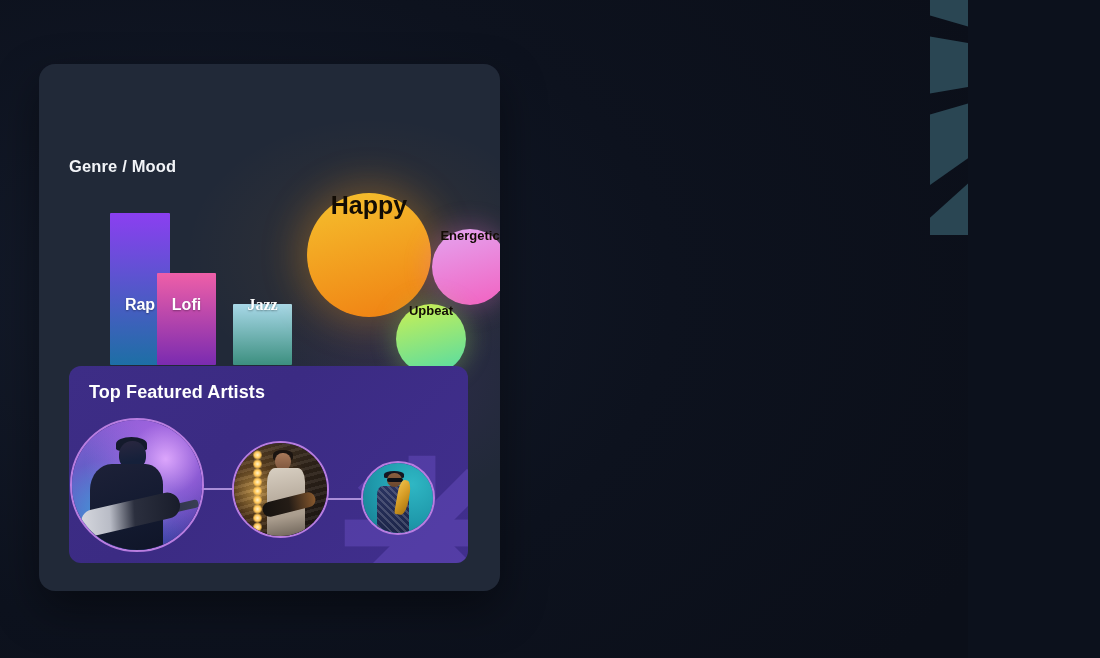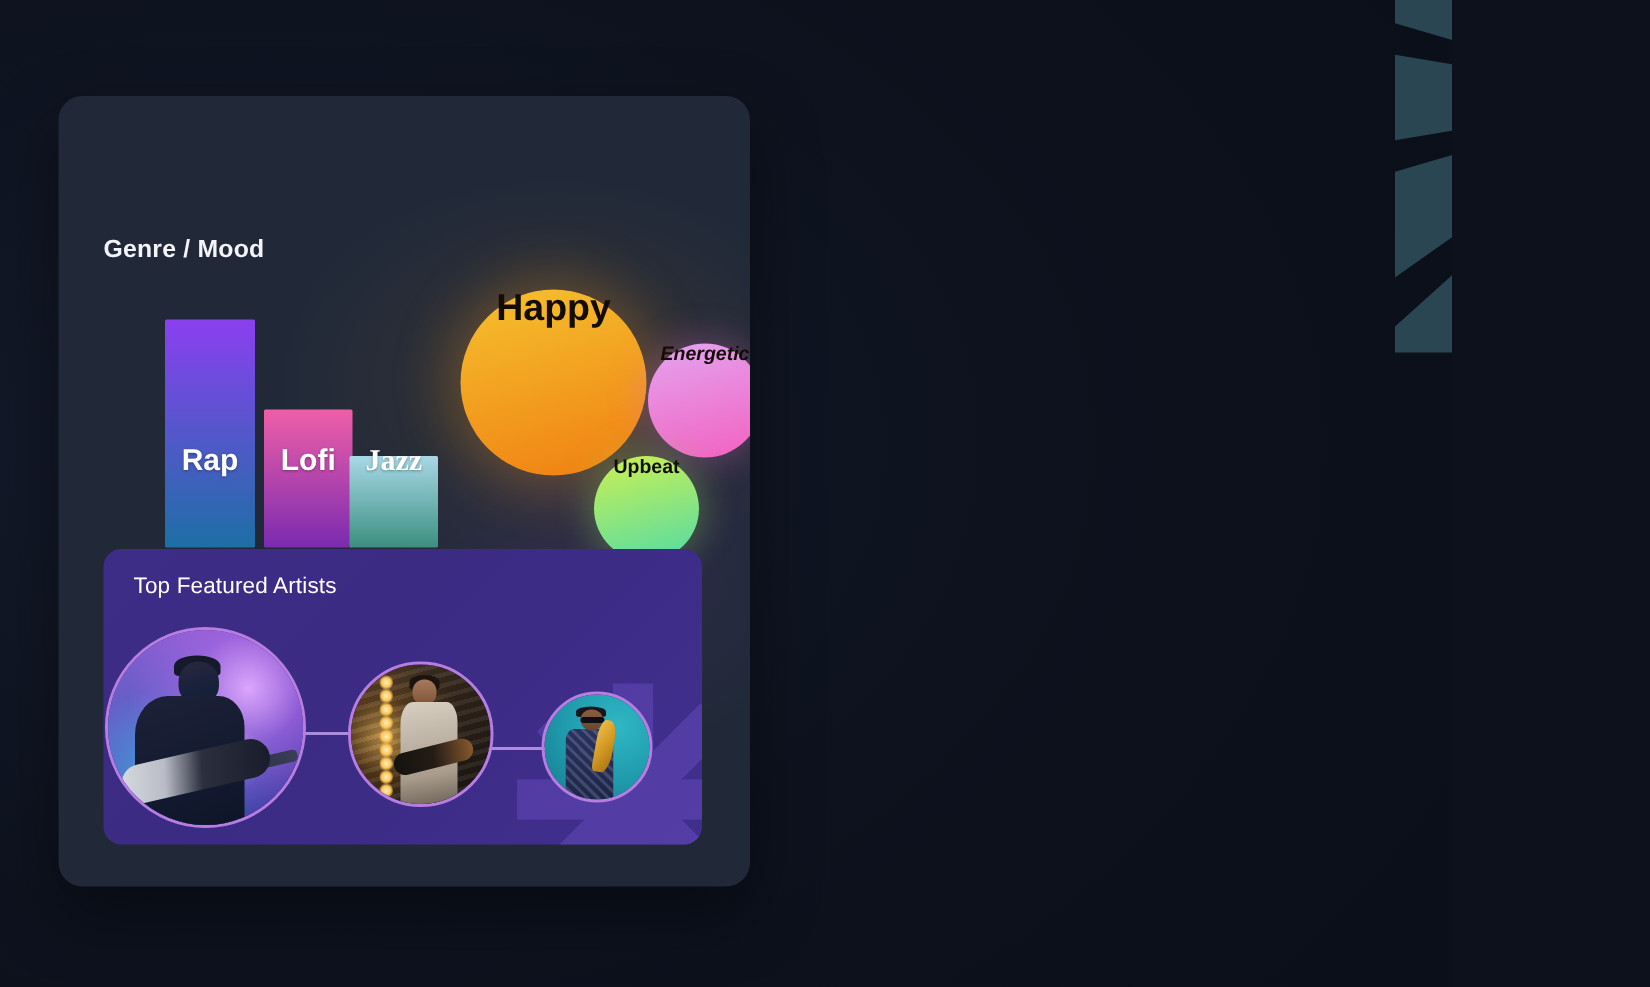--- a/index.html
+++ b/index.html
@@ -76,21 +76,21 @@
   #bars { position: absolute; left: 0; top: 0; z-index: 3; }
 
   .bar {
     position: absolute;
     border-radius: 1px;
   }
   .bar-label {
     position: absolute;
     width: 100%;
     text-align: center;
-    font-size: 20px;
+    font-size: 16px;
     font-weight: 700;
     color: #ffffff;
     text-shadow: 0 1px 2px rgba(0,0,0,0.35);
   }
 
   
   #bubbles { position: absolute; left: 0; top: 0; z-index: 4; }
 
   .bubble {
     position: absolute;
@@ -112,22 +112,22 @@
     border-radius: 12px;
     background: linear-gradient(135deg, #3d2d86 0%, #3b2b83 40%, #412f8e 100%);
     overflow: hidden;
     z-index: 5;
   }
 
   #artists-title {
     position: absolute;
     left: 20px;
     top: 16px;
-    font-size: 15px;
-    font-weight: 400;
+    font-size: 18px;
+    font-weight: 700;
     color: #ffffff;
     z-index: 6;
     letter-spacing: 0.1px;
   }
 
   .deco-asterisk {
     position: absolute;
     right: -38px;
     bottom: -54px;
     width: 168px;
@@ -313,33 +313,33 @@
   </svg>
 
   <div id="panel-card">
 
     <div class="card-title">Genre / Mood</div>
 
     <div id="bars">
         <div class="bar" style="left: 71px; top: 149px; width: 60px; height: 152px; background: linear-gradient(rgb(139, 63, 240) 0%, rgb(29, 111, 165) 100%);">
           <div class="bar-label" style="top: 83px;">Rap</div>
         </div>
-        <div class="bar" style="left: 137px; top: 209px; width: 59px; height: 92px; background: linear-gradient(rgb(239, 95, 168) 0%, rgb(122, 43, 176) 100%);">
+        <div class="bar" style="left: 118px; top: 209px; width: 59px; height: 92px; background: linear-gradient(rgb(239, 95, 168) 0%, rgb(122, 43, 176) 100%);">
           <div class="bar-label" style="top: 23px;">Lofi</div>
         </div>
         <div class="bar" style="left: 194px; top: 240px; width: 59px; height: 61px; background: linear-gradient(rgb(168, 216, 232) 0%, rgb(60, 143, 127) 100%);">
           <div class="bar-label" style="top: -8px; font-family: Liberation Serif, serif;">Jazz</div>
         </div>
       </div>
 
     <div id="bubbles">
         <div class="bubble" style="left: 268px; top: 129px; width: 124px; height: 124px; font-size: 25px; background: linear-gradient(165deg, rgb(245, 193, 46) 0%, rgb(240, 127, 18) 100%); box-shadow: rgba(255, 156, 26, 0.267) 0px 0px 37px 9px;">
           <span>Happy</span>
         </div>
-        <div class="bubble" style="left: 393px; top: 165px; width: 76px; height: 76px; font-size: 13px; background: linear-gradient(165deg, rgb(228, 164, 240) 0%, rgb(242, 97, 192) 100%); box-shadow: rgba(232, 111, 208, 0.267) 0px 0px 23px 5px; font-style: italic;">
+        <div class="bubble" style="left: 393px; top: 165px; width: 76px; height: 76px; font-size: 13px; background: linear-gradient(165deg, rgb(228, 164, 240) 0%, rgb(242, 97, 192) 100%); box-shadow: rgba(232, 111, 208, 0.267) 0px 0px 23px 5px;">
           <span>Energetic</span>
         </div>
         <div class="bubble" style="left: 357px; top: 240px; width: 70px; height: 70px; font-size: 13px; background: linear-gradient(165deg, rgb(205, 240, 82) 0%, rgb(82, 219, 166) 100%); box-shadow: rgba(159, 231, 90, 0.267) 0px 0px 21px 5px;">
           <span>Upbeat</span>
         </div>
       </div>
 
     <div id="artists-card">
 
       <svg class="deco-asterisk" viewBox="0 0 100 100" aria-hidden="true">

